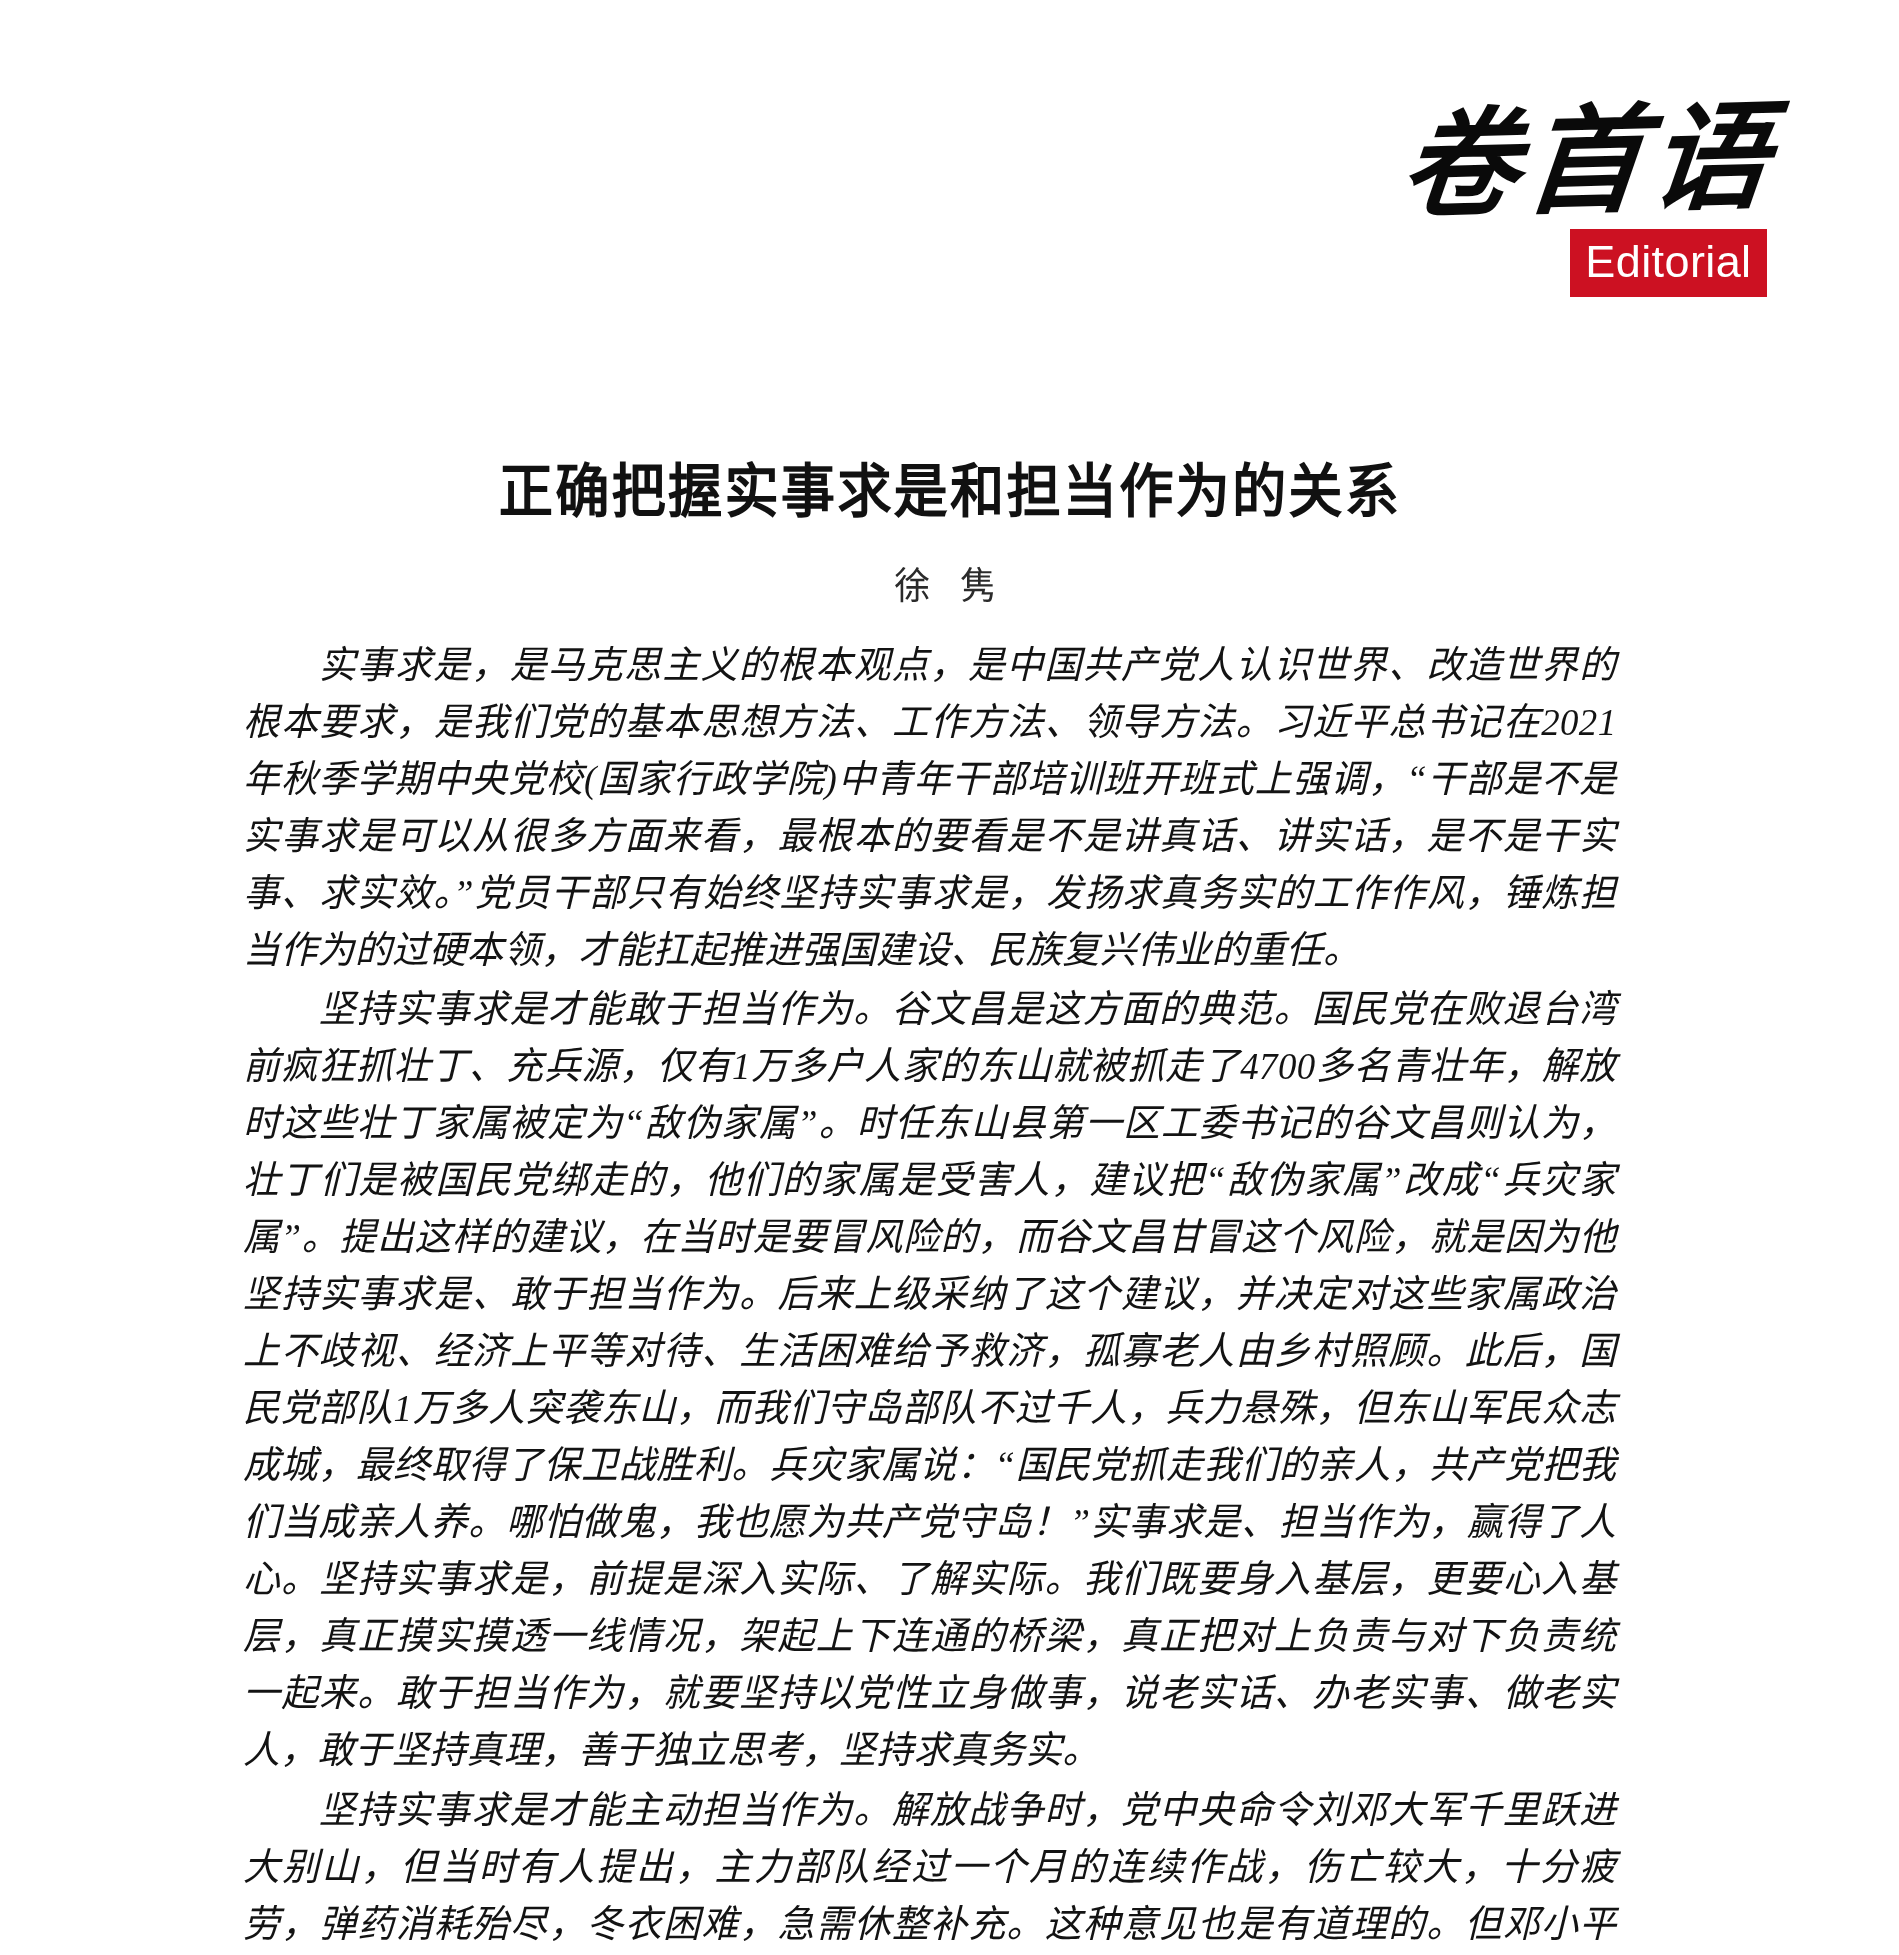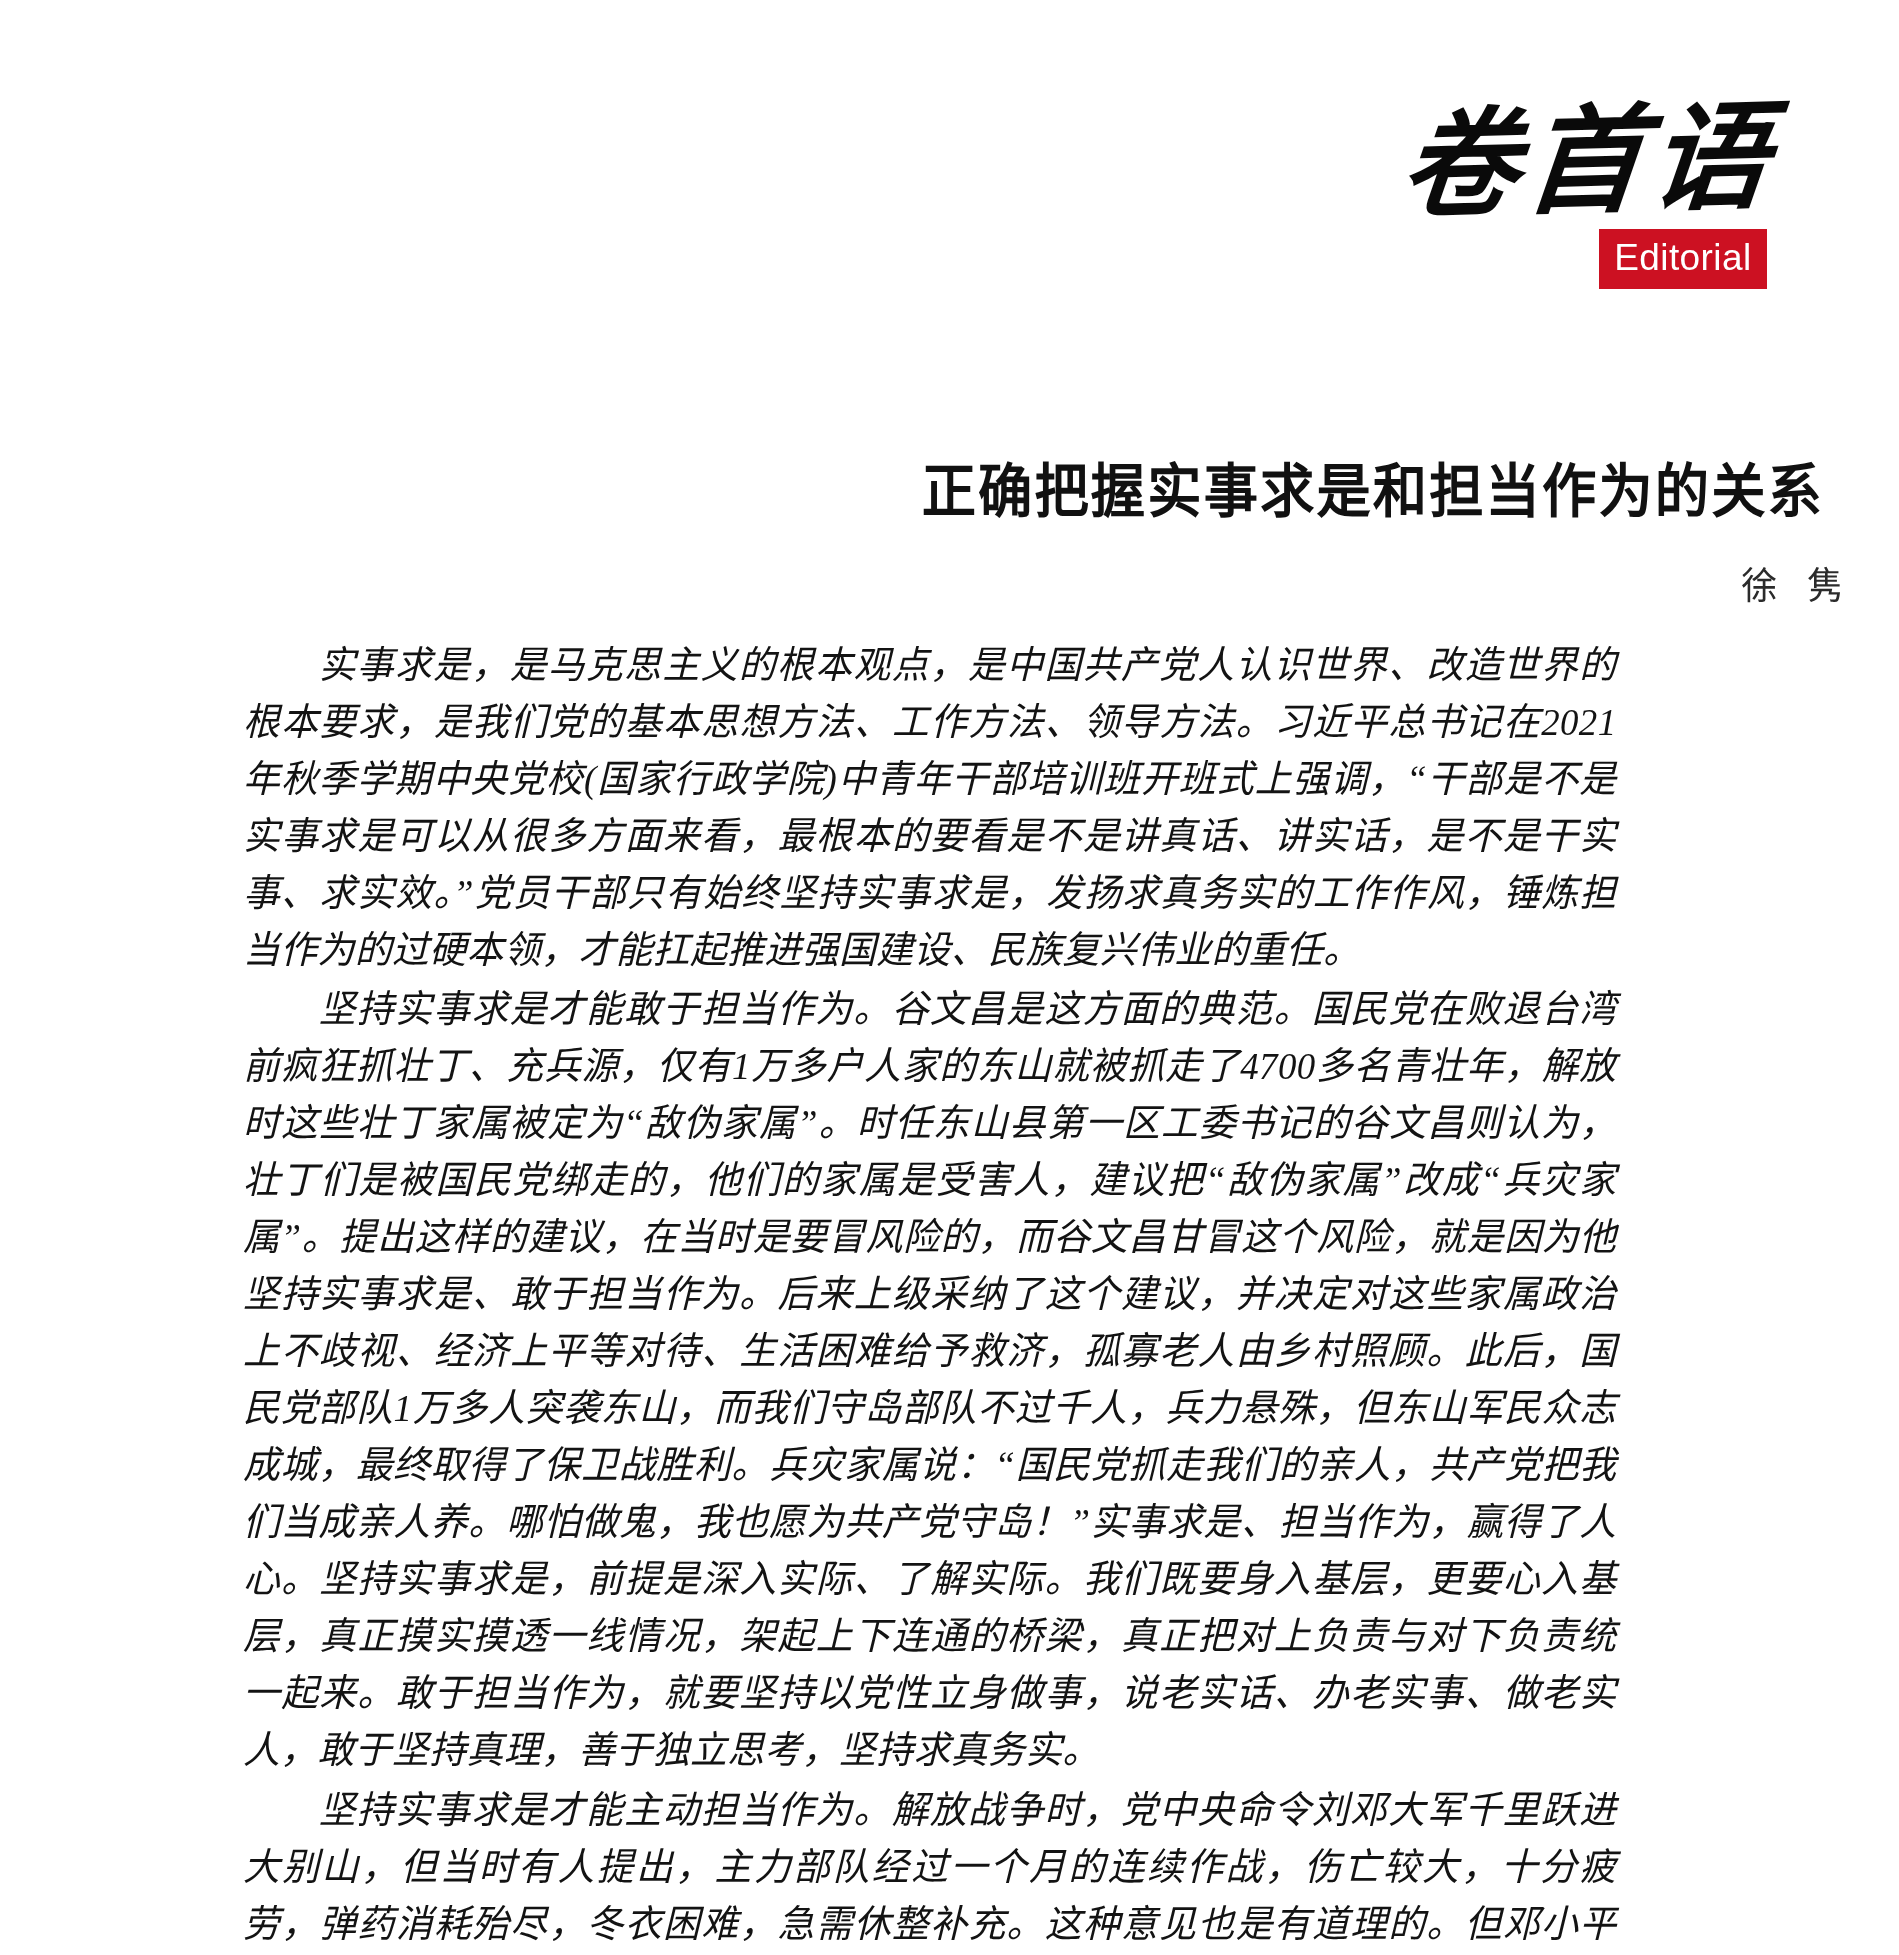--- a/index.html
+++ b/index.html
@@ -46,34 +46,34 @@
     transform: skewX(-7deg) rotate(-1.5deg);
     transform-origin: right bottom;
     padding-right: 2.3px;
   }
   .masthead-badge {
     margin-top: 14px;
     margin-right: 3.9px;
     background: #cc1122;
     color: #ffffff;
     font-family: "Liberation Sans", sans-serif;
-    font-size: 37px;
+    font-size: 45px;
     line-height: 1;
     letter-spacing: 0.4px;
     padding: 10.2px 15.6px 12.5px 15.6px;
     white-space: nowrap;
   }
 
   
   .title-block {
     position: absolute;
     top: 459px;
     left: 0;
     width: 100%;
-    text-align: right;
+    text-align: center;
   }
   .doc-title {
     font-family: "Liberation Sans", "DejaVu Sans", sans-serif;
     font-size: 59px;
     font-weight: 700;
     letter-spacing: 2.3px;
     color: #111111;
     line-height: 1.15;
     margin: 0;
     transform: scaleX(0.92);

